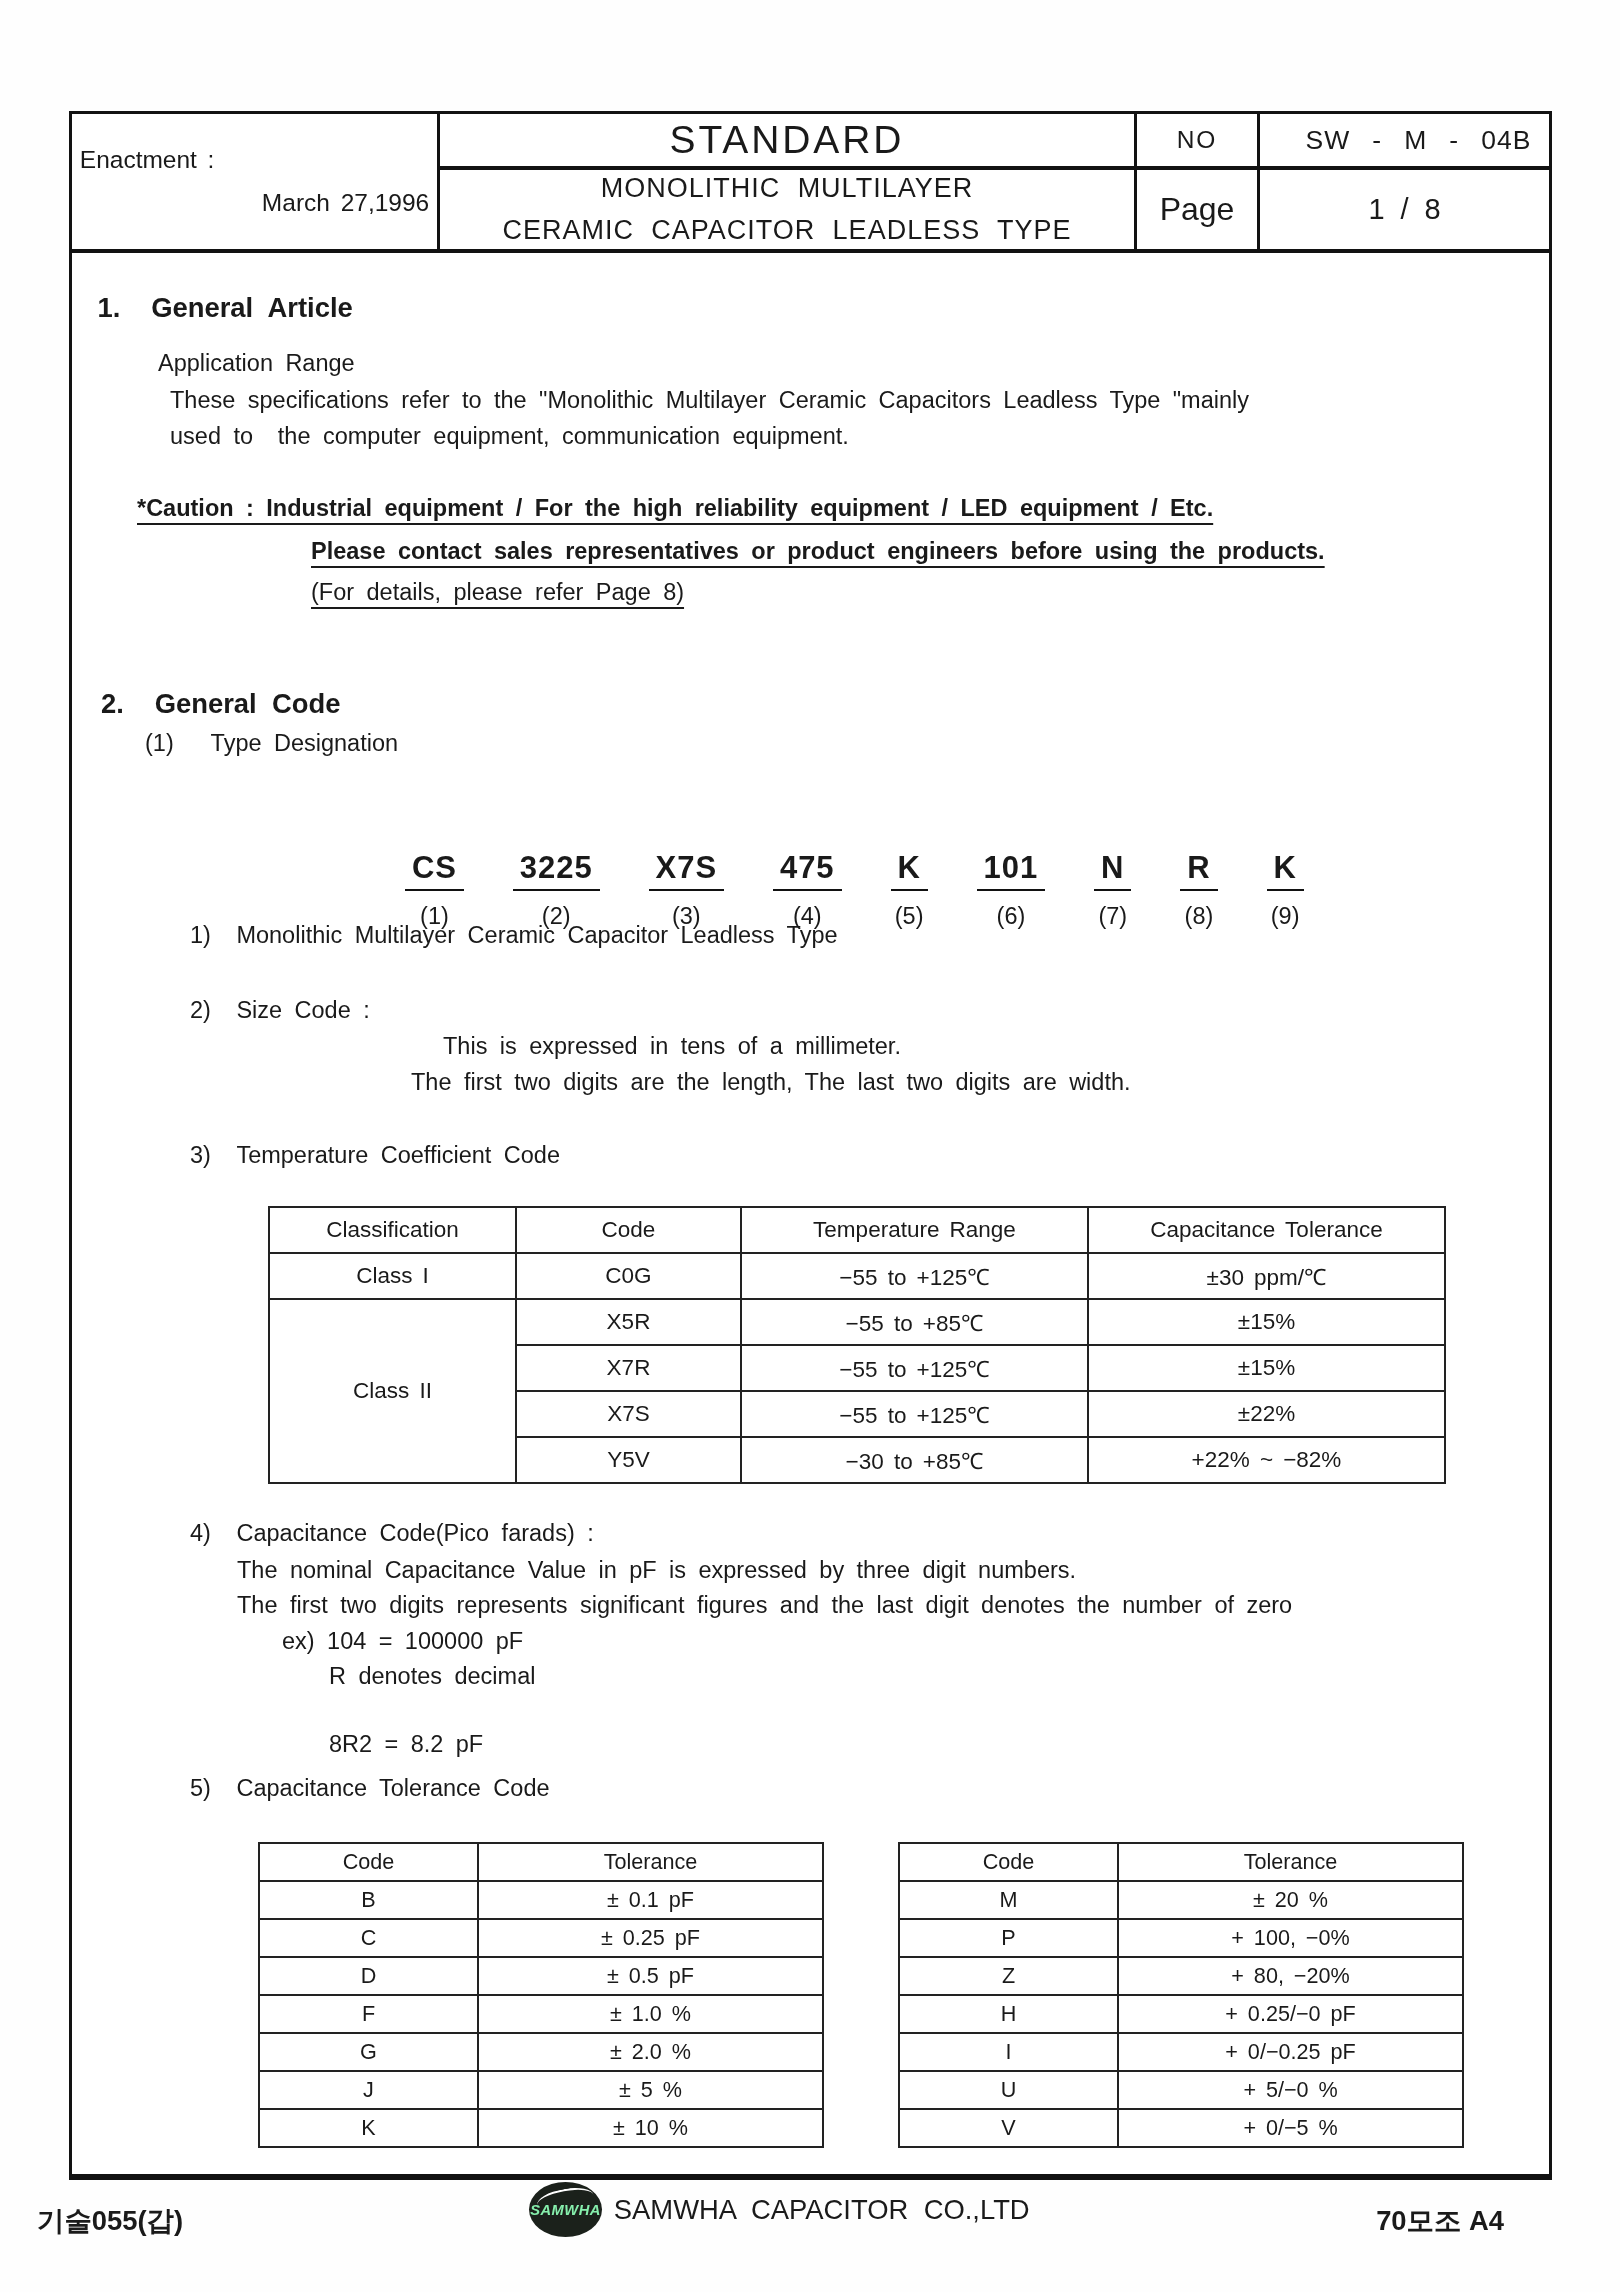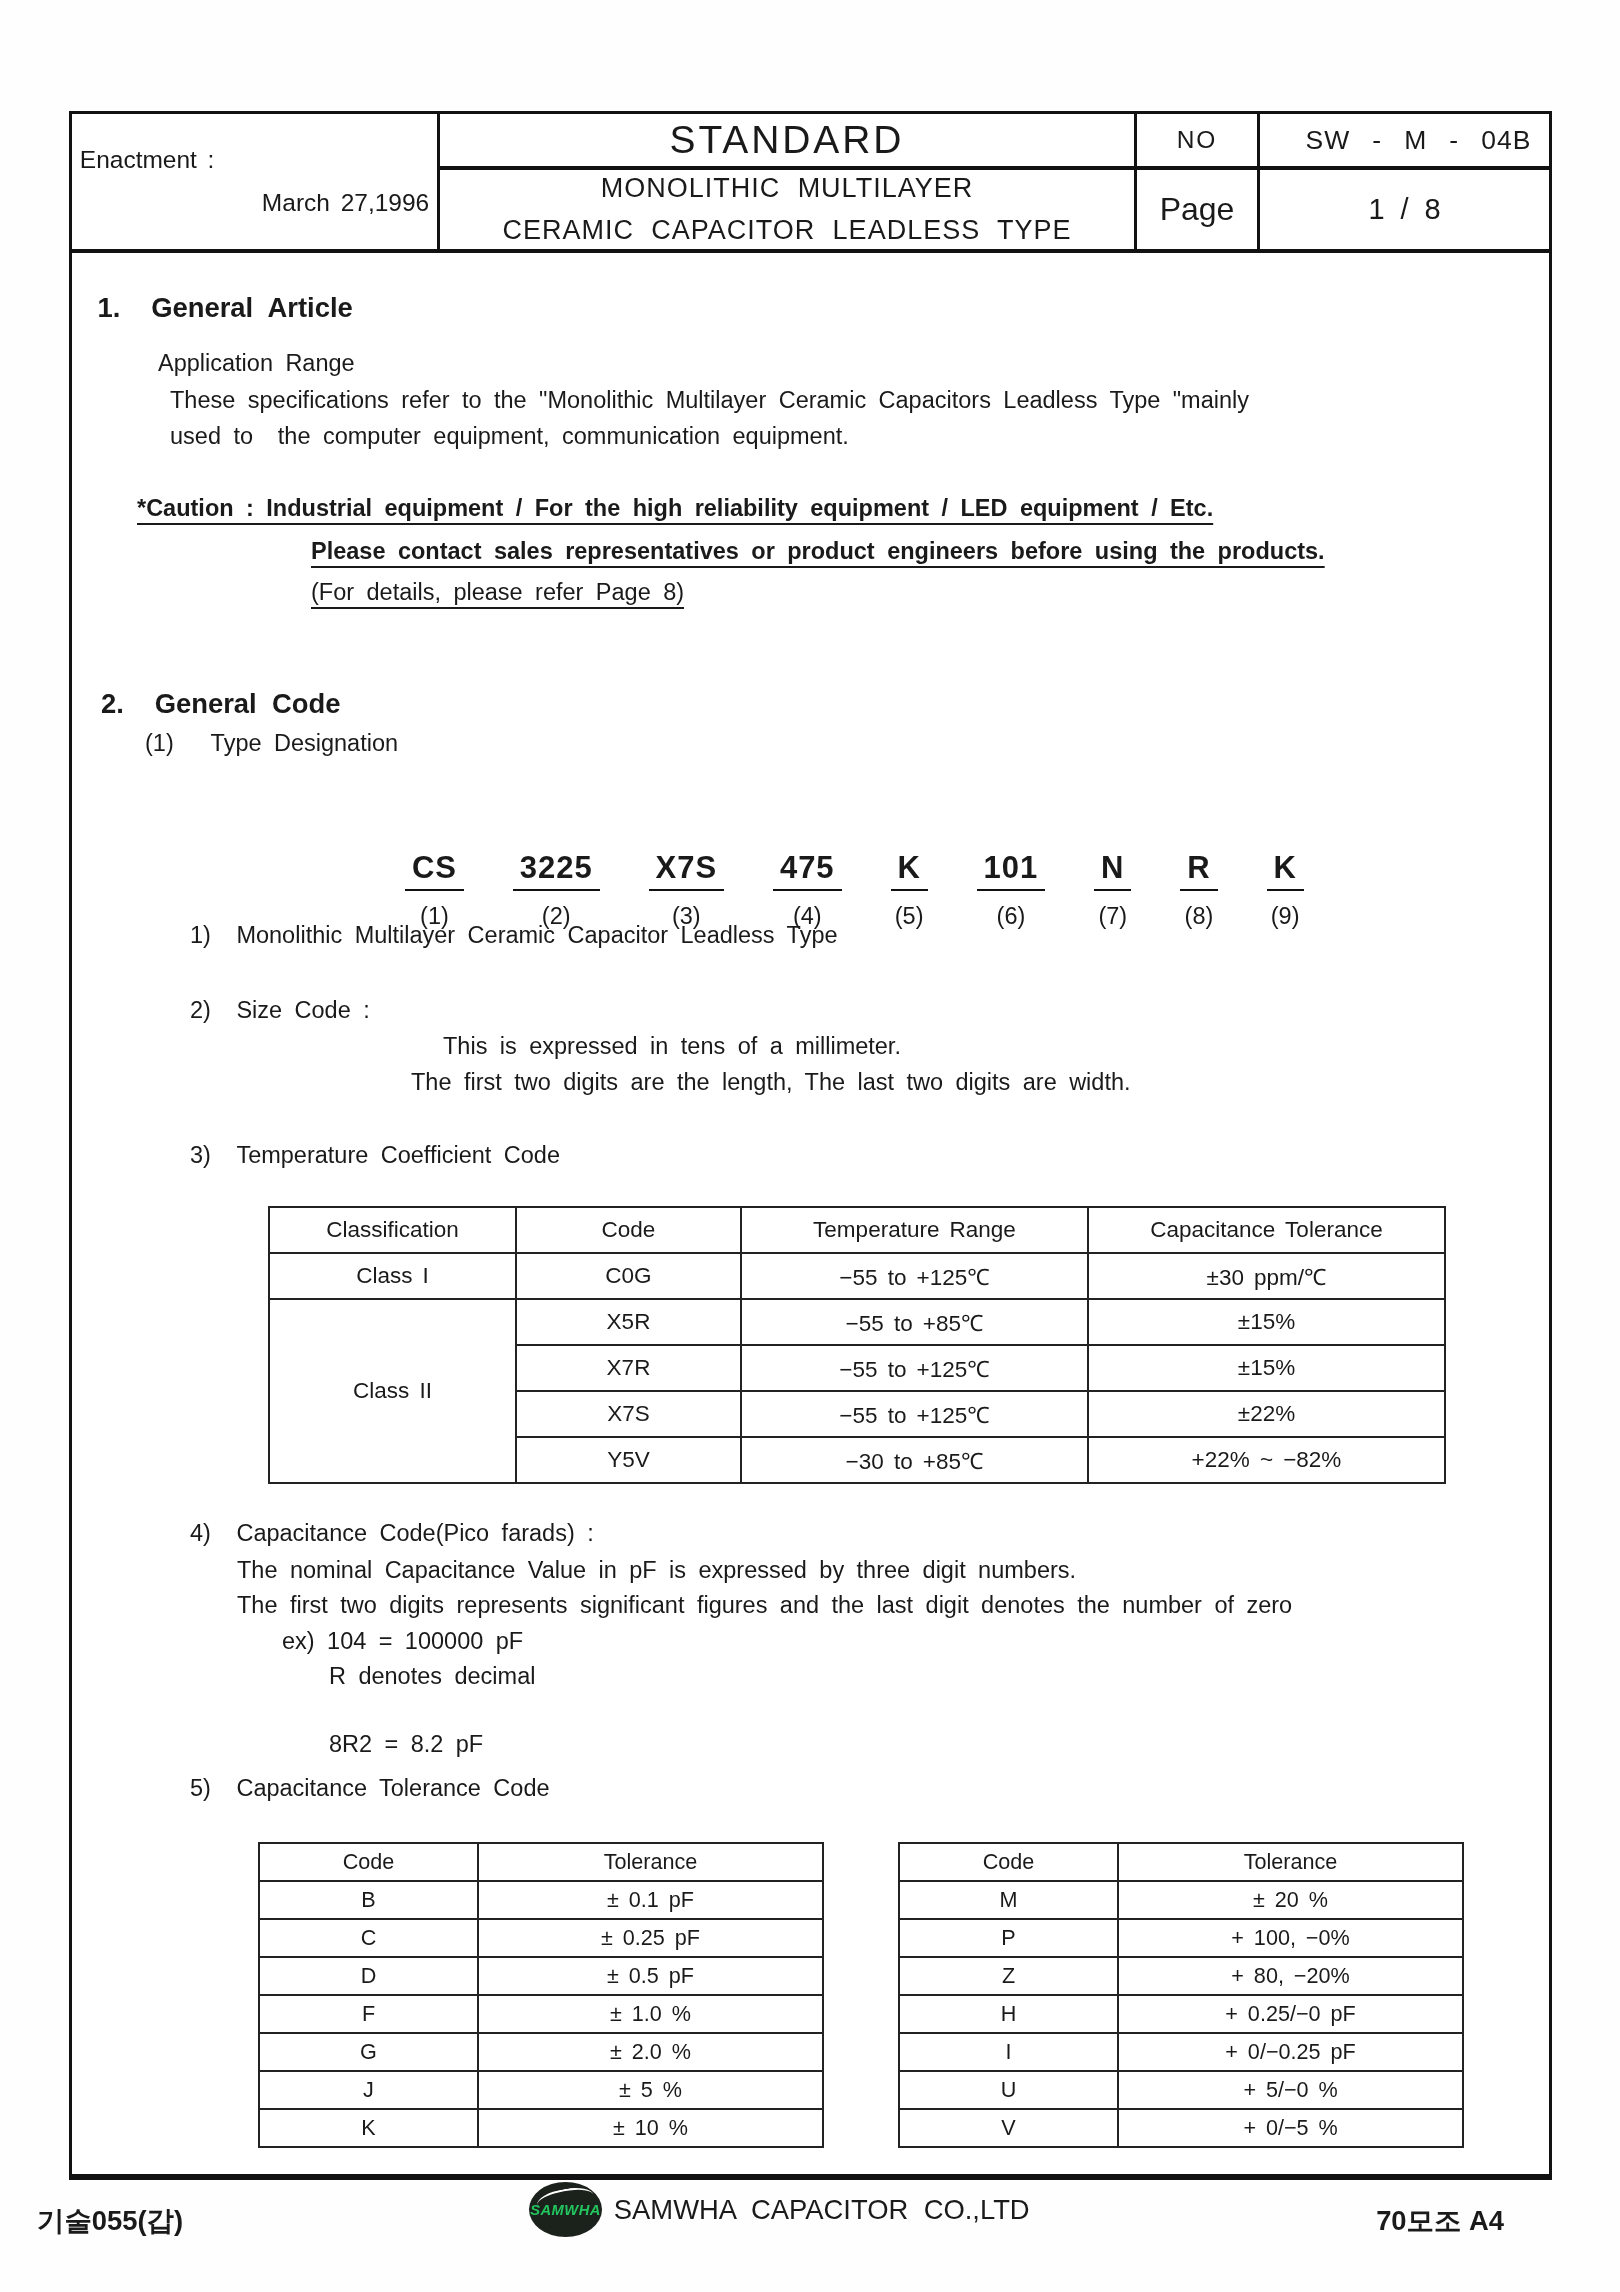--- a/index.html
+++ b/index.html
@@ -55,21 +55,21 @@
   .footer-right{position:absolute;right:116px;top:2203px;font-size:27.4px;font-weight:700;}
   .company-name{font-size:27.4px;word-spacing:7.8px;}
   .samwha-logo{
     position:relative;width:73px;height:55px;border-radius:50%;background:#1b211b;
     display:flex;align-items:center;justify-content:center;overflow:hidden;flex:0 0 auto;
   }
   .samwha-logo::after{
     content:"";position:absolute;left:7.8px;top:6.9px;width:57px;height:19.6px;border-radius:50%;
     border-top:2.9px solid #fff;transform:rotate(-10deg);
   }
-  .logo-text{position:relative;z-index:2;color:#22c55e;font-style:italic;font-weight:700;font-size:14.7px;letter-spacing:0.5px;}
+  .logo-text{position:relative;z-index:2;color:#86efac;font-style:italic;font-weight:700;font-size:14.7px;letter-spacing:0.5px;}
 </style>
 </head>
 <body>
 
 <div class="page">
 
   <div class="doc-header">
     <div class="hc cell-enactment">
       <div class="enact-line1">Enactment :</div>
       <div class="enact-line2">March 27,1996</div>

